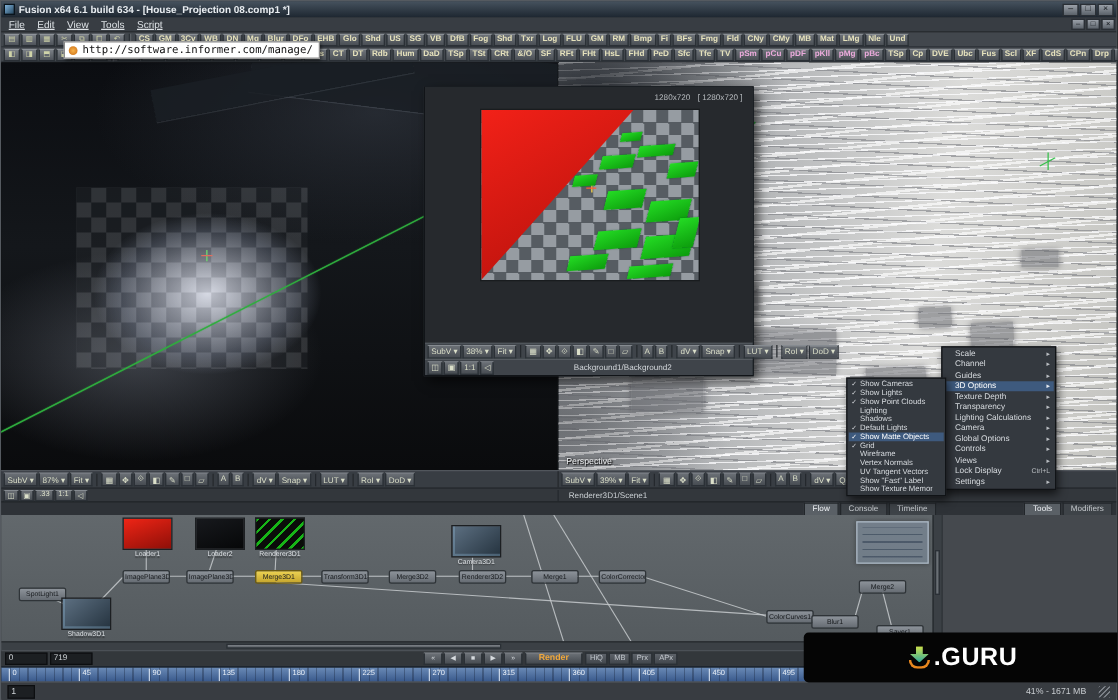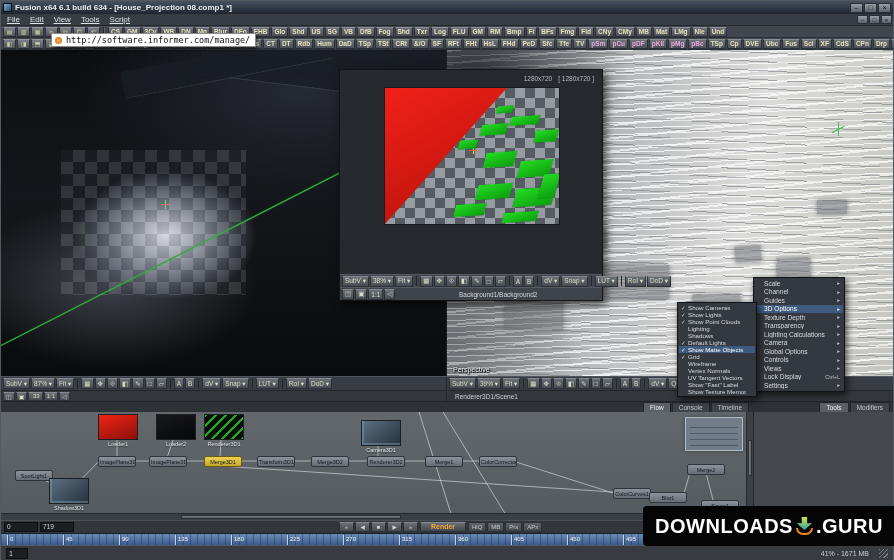--- a/index.html
+++ b/index.html
@@ -718,21 +718,20 @@
       <div class="cmenu-item">
         <span class="mi-check"></span>
         <span class="mi-label">Show Texture Memory</span>
         <span class="mi-right"></span>
       </div>
     </div>
 
   <div class="url-tip">http://software.informer.com/manage/</div>
 
   <div class="watermark">
-    <span class="wm-text">DOWNLOADS</span>
     <span class="wm-icon">
       <span class="wm-arrow"></span>
         <span class="wm-tray"></span>
     </span>
     <span class="wm-text">.GURU</span>
   </div>
 
 </div>
 
 </body></html>

